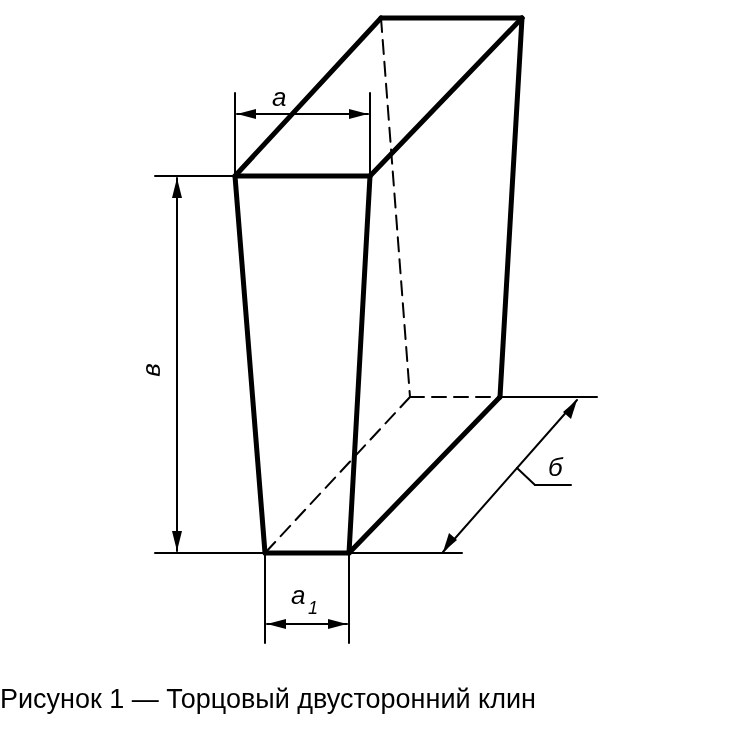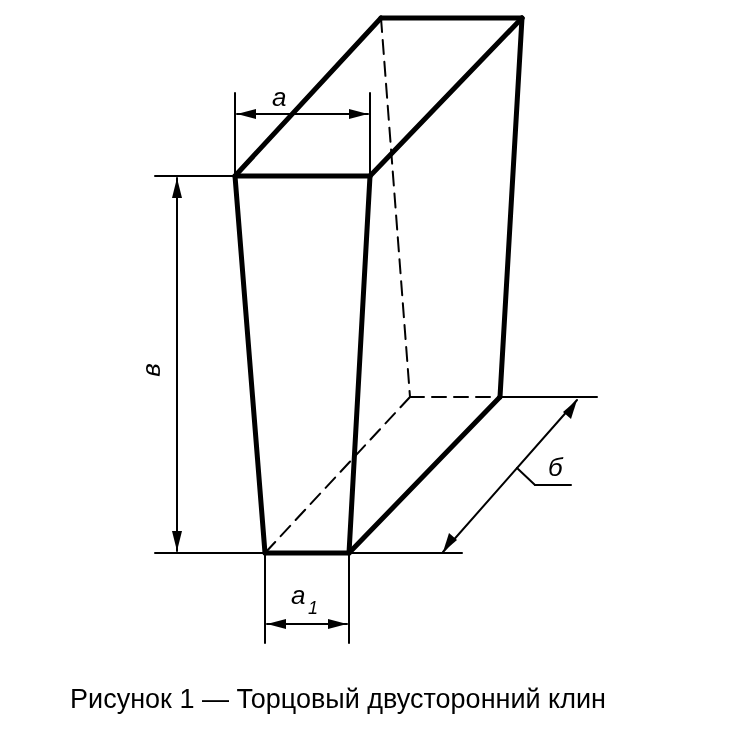--- a/index.html
+++ b/index.html
@@ -1,19 +1,19 @@
 <!DOCTYPE html>
 <html><head>
 <meta charset="utf-8">
 <style>
   html, body { margin:0; padding:0; background:#ffffff; }
   body { width:734px; height:742px; position:relative; overflow:hidden; }
   svg { position:absolute; left:0; top:0; }
   .lbl { font-family:"Liberation Sans", sans-serif; font-style:italic; font-size:26px; fill:#000; }
-  .caption { position:absolute; left:0; width:606px; top:684px; text-align:right;
+  .caption { position:absolute; left:0; width:606px; top:684px; text-align:left;
     font-family:"Liberation Sans", sans-serif; font-size:27px; color:#000; }
 </style>
 </head>
 <body>
 
 <svg width="734" height="742" viewBox="0 0 734 742">
   <g stroke="#000" fill="none" stroke-linecap="round">
 
     <g stroke-width="5">
       <line x1="381" y1="18" x2="522" y2="18"></line>

